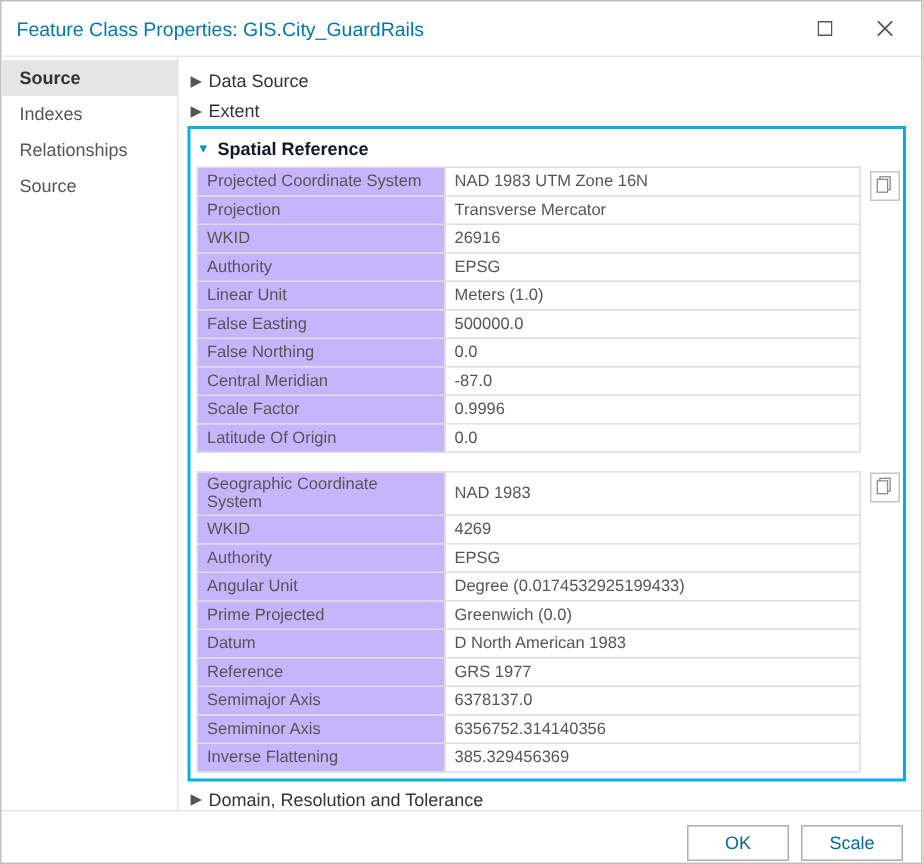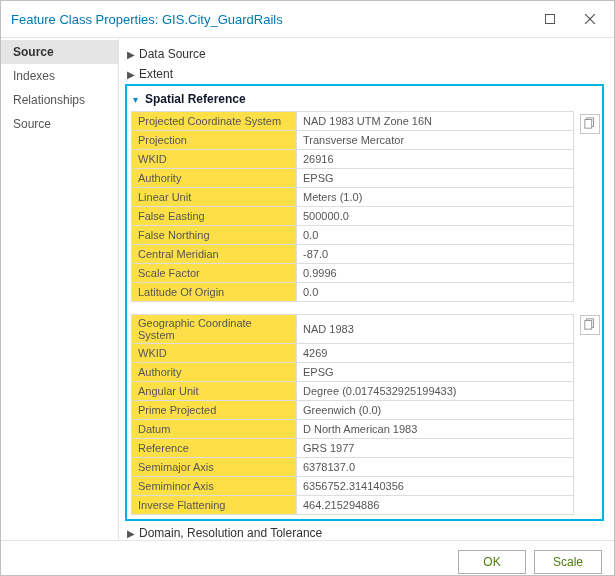--- a/index.html
+++ b/index.html
@@ -87,21 +87,21 @@
       position: relative;
     }
     .prop-table td {
       border: 1px solid #ddd;
       padding: 2px 6px;
       color: #555;
       height: 19px;
       vertical-align: middle;
     }
     .prop-table td.key {
-      background: #fde047;
+      background: #c4b5fd;
       width: 165px;
     }
     .table-gap { height: 10px; }
     .copy-btn {
       position: absolute;
       right: -2px;
       width: 20px;
       height: 20px;
       border: 1px solid #c6c6c6;
       background: #fff;
@@ -119,21 +119,21 @@
       justify-content: flex-end;
       gap: 8px;
       padding: 0 12px;
       border-top: 1px solid #e5e5e5;
     }
     .btn {
       min-width: 68px;
       height: 24px;
       border: 1px solid #adadad;
       background: #fff;
-      color: #4d7c0f;
+      color: #0369a1;
       font-size: 12px;
       cursor: default;
       padding: 0 12px;
     }
   </style>
 </head>
 <body>
 
 <div class="titlebar">
   <div class="titlebar-title">Feature Class Properties: GIS.City_GuardRails</div>
@@ -277,21 +277,21 @@
               <tr>
                 <td class="key">Semimajor Axis</td>
                 <td>6378137.0</td>
               </tr>
               <tr>
                 <td class="key">Semiminor Axis</td>
                 <td>6356752.314140356</td>
               </tr>
               <tr>
                 <td class="key">Inverse Flattening</td>
-                <td>464.215294886</td>
+                <td>385.329456369</td>
               </tr>
             </tbody>
         </table>
       </div>
     </div>
 
     <div class="section-header">
       <span class="arrow">▶</span>
       <span class="label">Domain, Resolution and Tolerance</span>
     </div>

